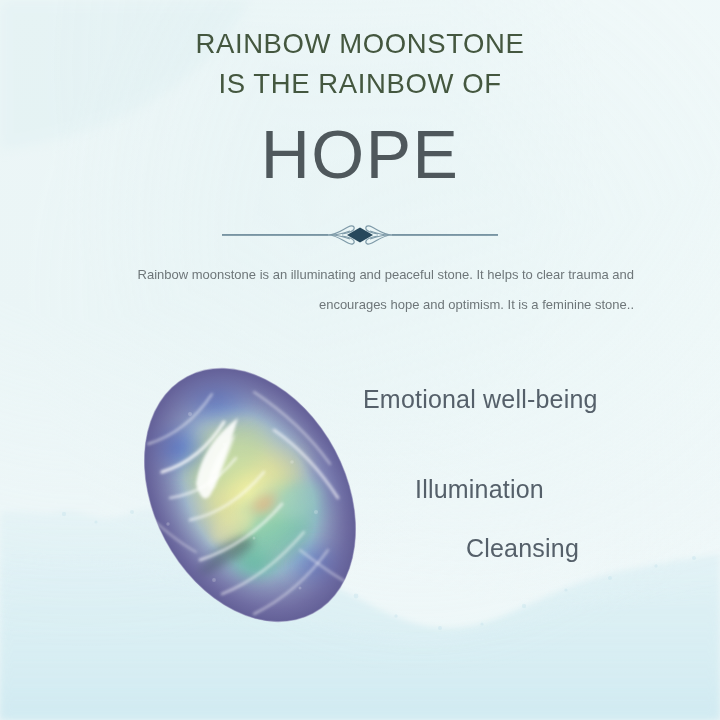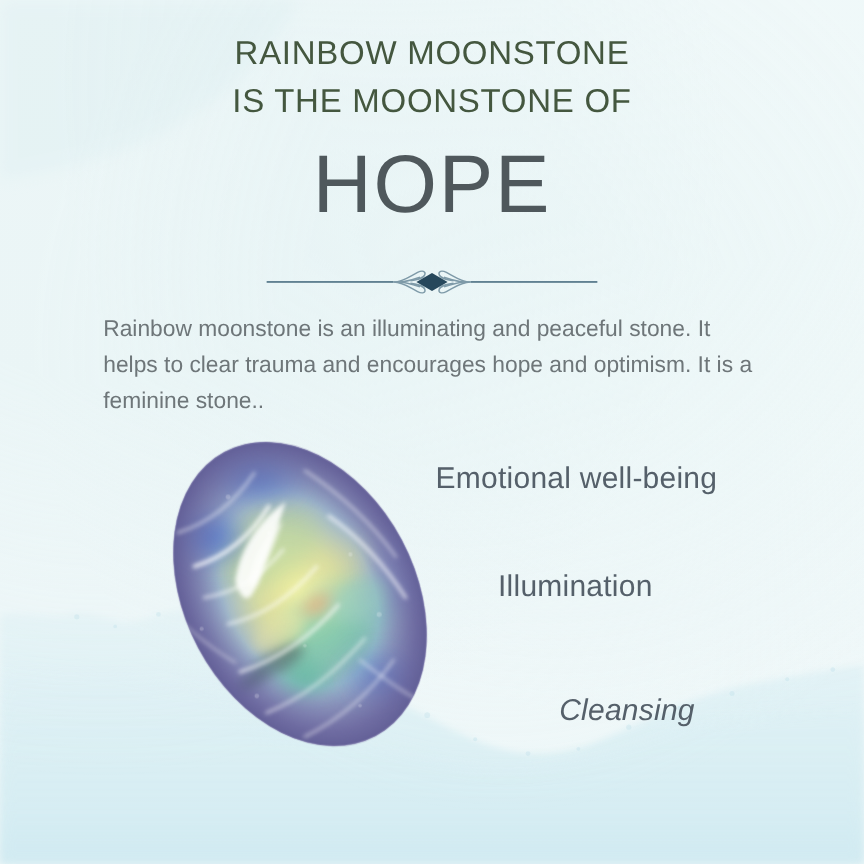--- a/index.html
+++ b/index.html
@@ -80,22 +80,22 @@
     display: flex;
     justify-content: center;
   }
 
   
   .para {
     position: absolute;
     top: 260px;
     left: 86px;
     width: 548px;
-    text-align: left;
-    font-size: 19px;
+    text-align: right;
+    font-size: 13px;
     line-height: 30px;
     color: #6e7679;
   }
 
   
   .gem-wrap {
     position: absolute;
     left: 104px;
     top: 352px;
     width: 292px;
@@ -105,21 +105,21 @@
   
   .benefit {
     position: absolute;
     font-size: 25px;
     color: #55606a;
     white-space: nowrap;
     letter-spacing: .2px;
   }
   .benefit-0 { left: 363px; top: 385px; }
   .benefit-1 { left: 415px; top: 475px; }
-  .benefit-2 { left: 466px; top: 578px; font-style: italic; }
+  .benefit-2 { left: 466px; top: 534px; }
 </style>
 </head>
 <body>
 
 <div id="poster">
 
   <div class="wash-layer">
     <div class="paper-texture"></div>
     <svg width="720" height="720" viewBox="0 0 720 720">
       <defs>
@@ -174,21 +174,21 @@
           <circle cx="656" cy="566" r="1.7"></circle>
         <circle cx="694" cy="558" r="2"></circle>
       </g>
 
       <path filter="url(#washBlurSoft)" fill="#e3f2f4" opacity="0.5" d="M0,0 L250,0 C230,40 200,70 160,96 C120,122 70,140 0,150 Z"></path>
     </svg>
   </div>
 
   <div class="head-block">
     <div class="head-line">RAINBOW MOONSTONE</div>
-    <div class="head-line">IS THE MOONSTONE OF</div>
+    <div class="head-line">IS THE RAINBOW OF</div>
   </div>
 
   <div class="hope">HOPE</div>
 
   <div class="divider">
     <svg width="276" height="26" viewBox="0 0 276 26">
 
       <rect x="0" y="12.2" width="106" height="1.5" fill="#5c7d8e"></rect>
 
       <rect x="170" y="12.2" width="106" height="1.5" fill="#5c7d8e"></rect>

